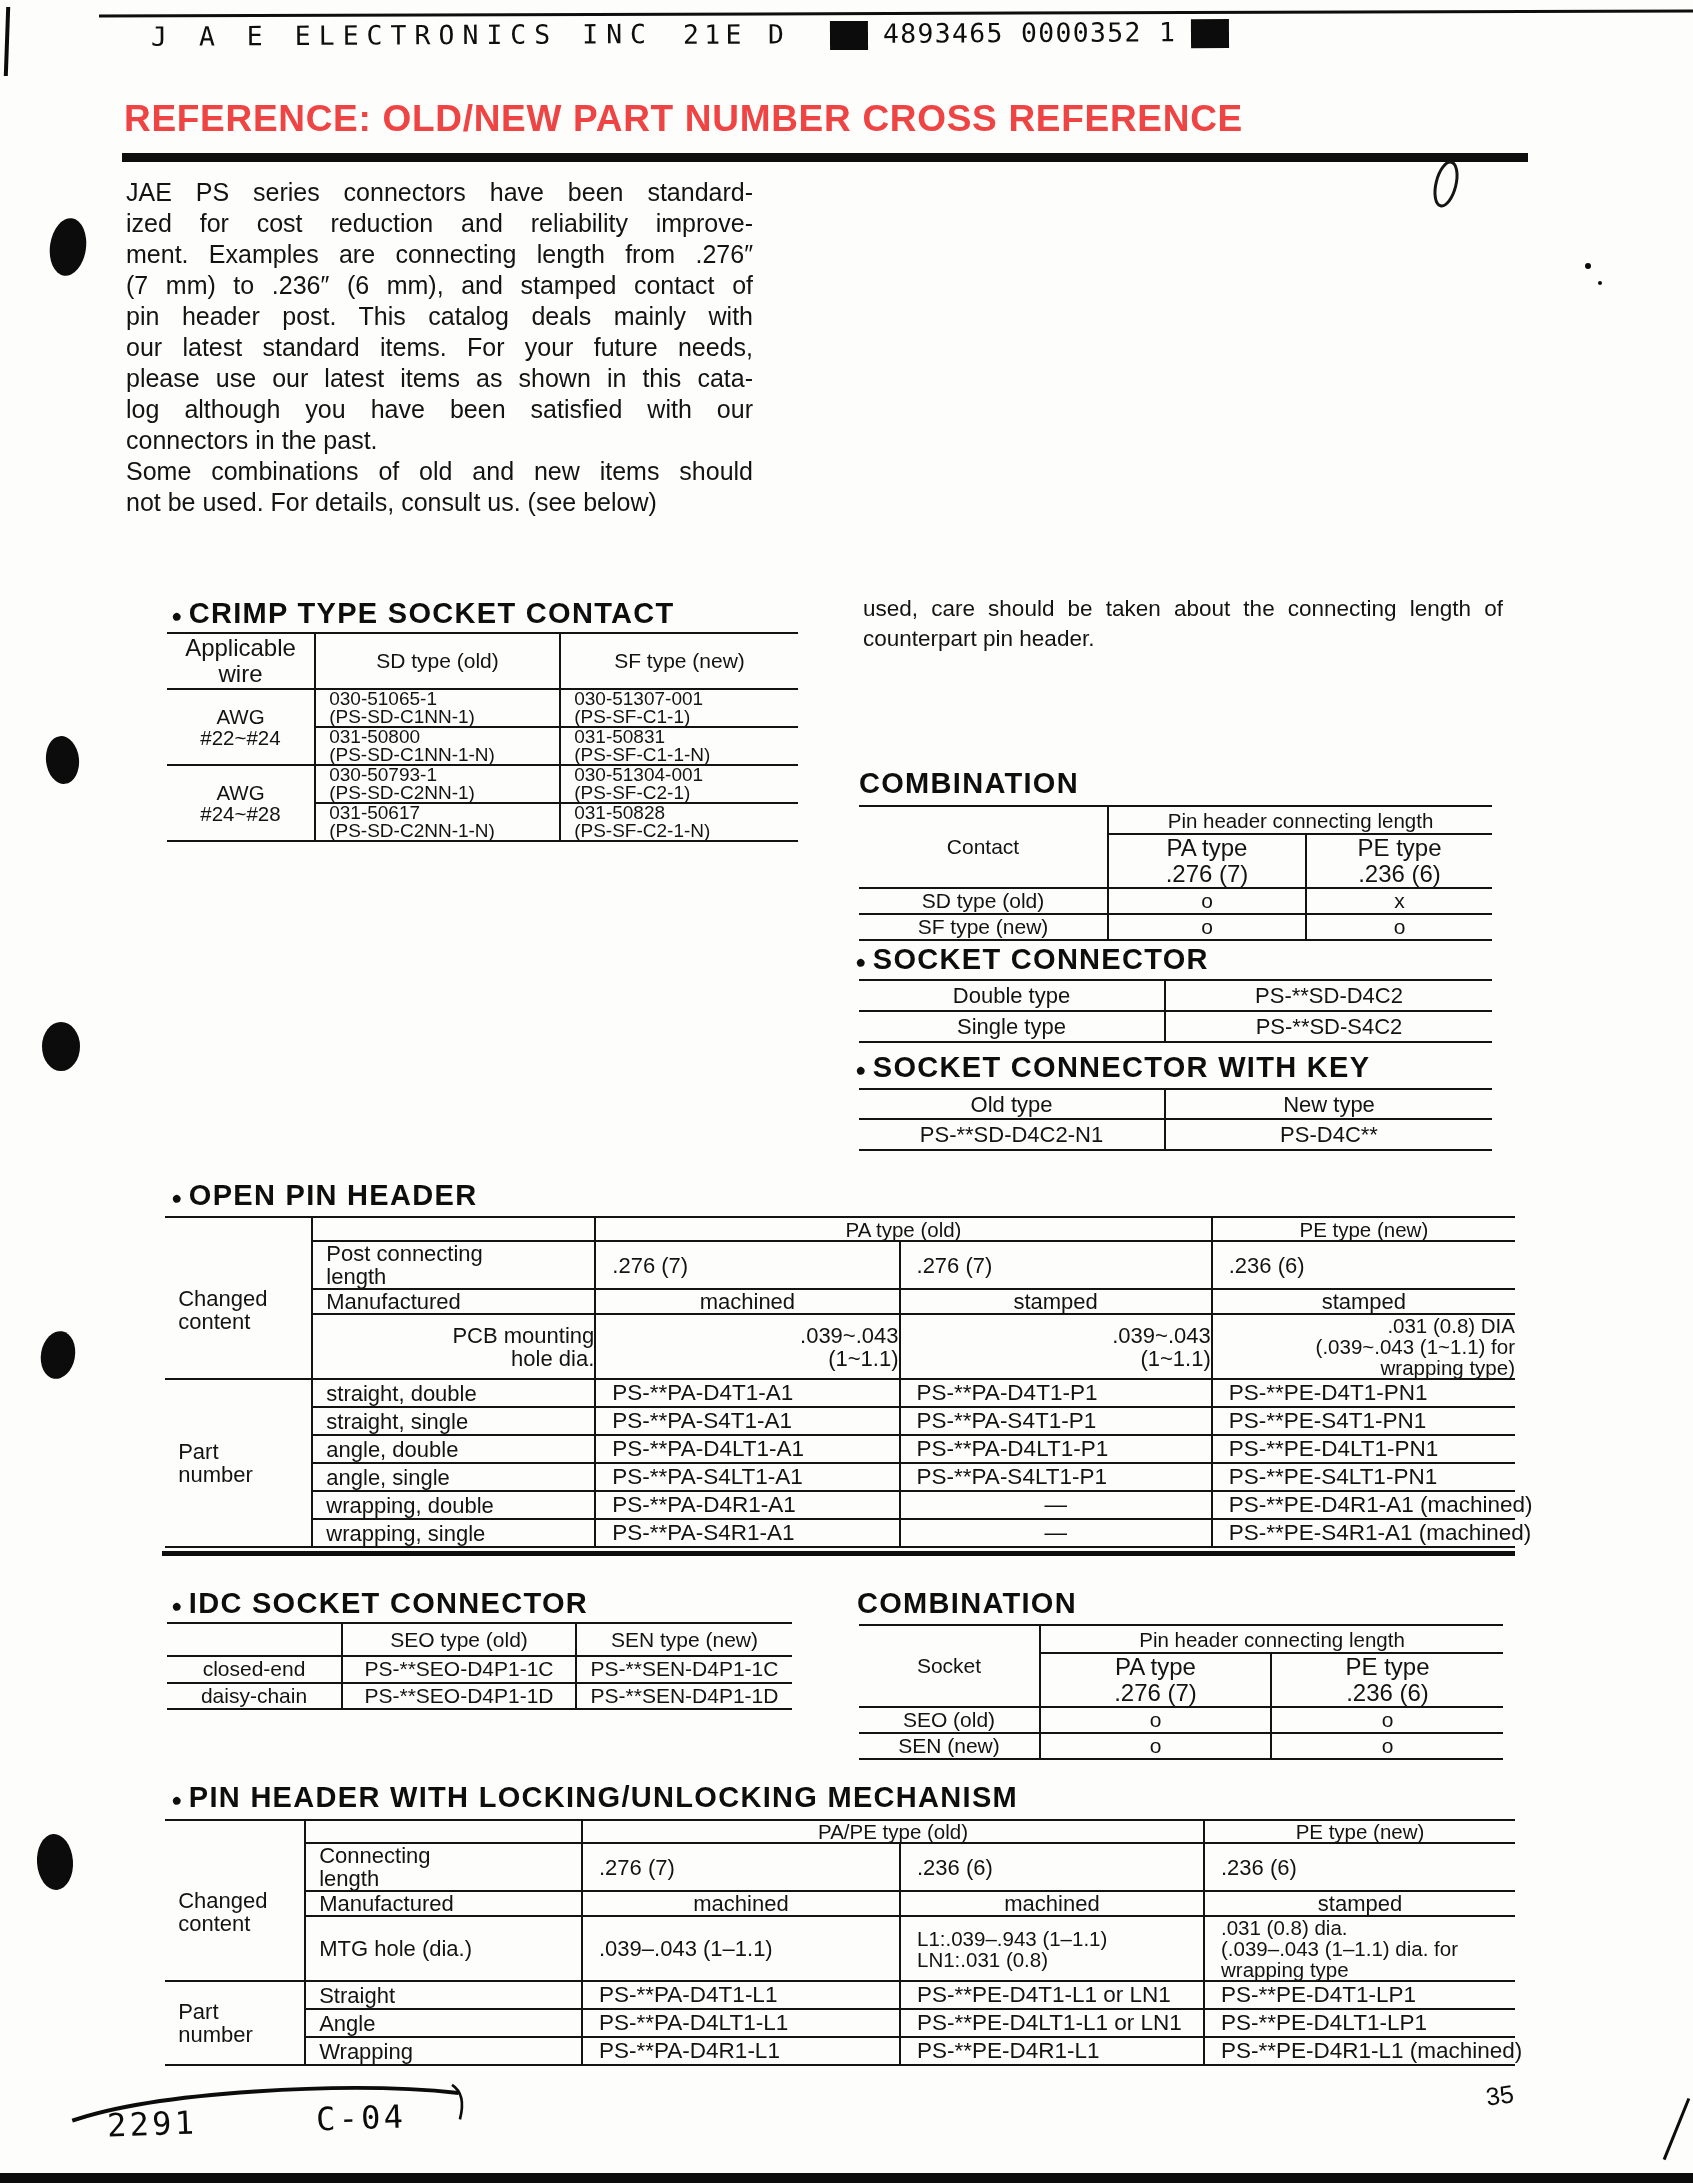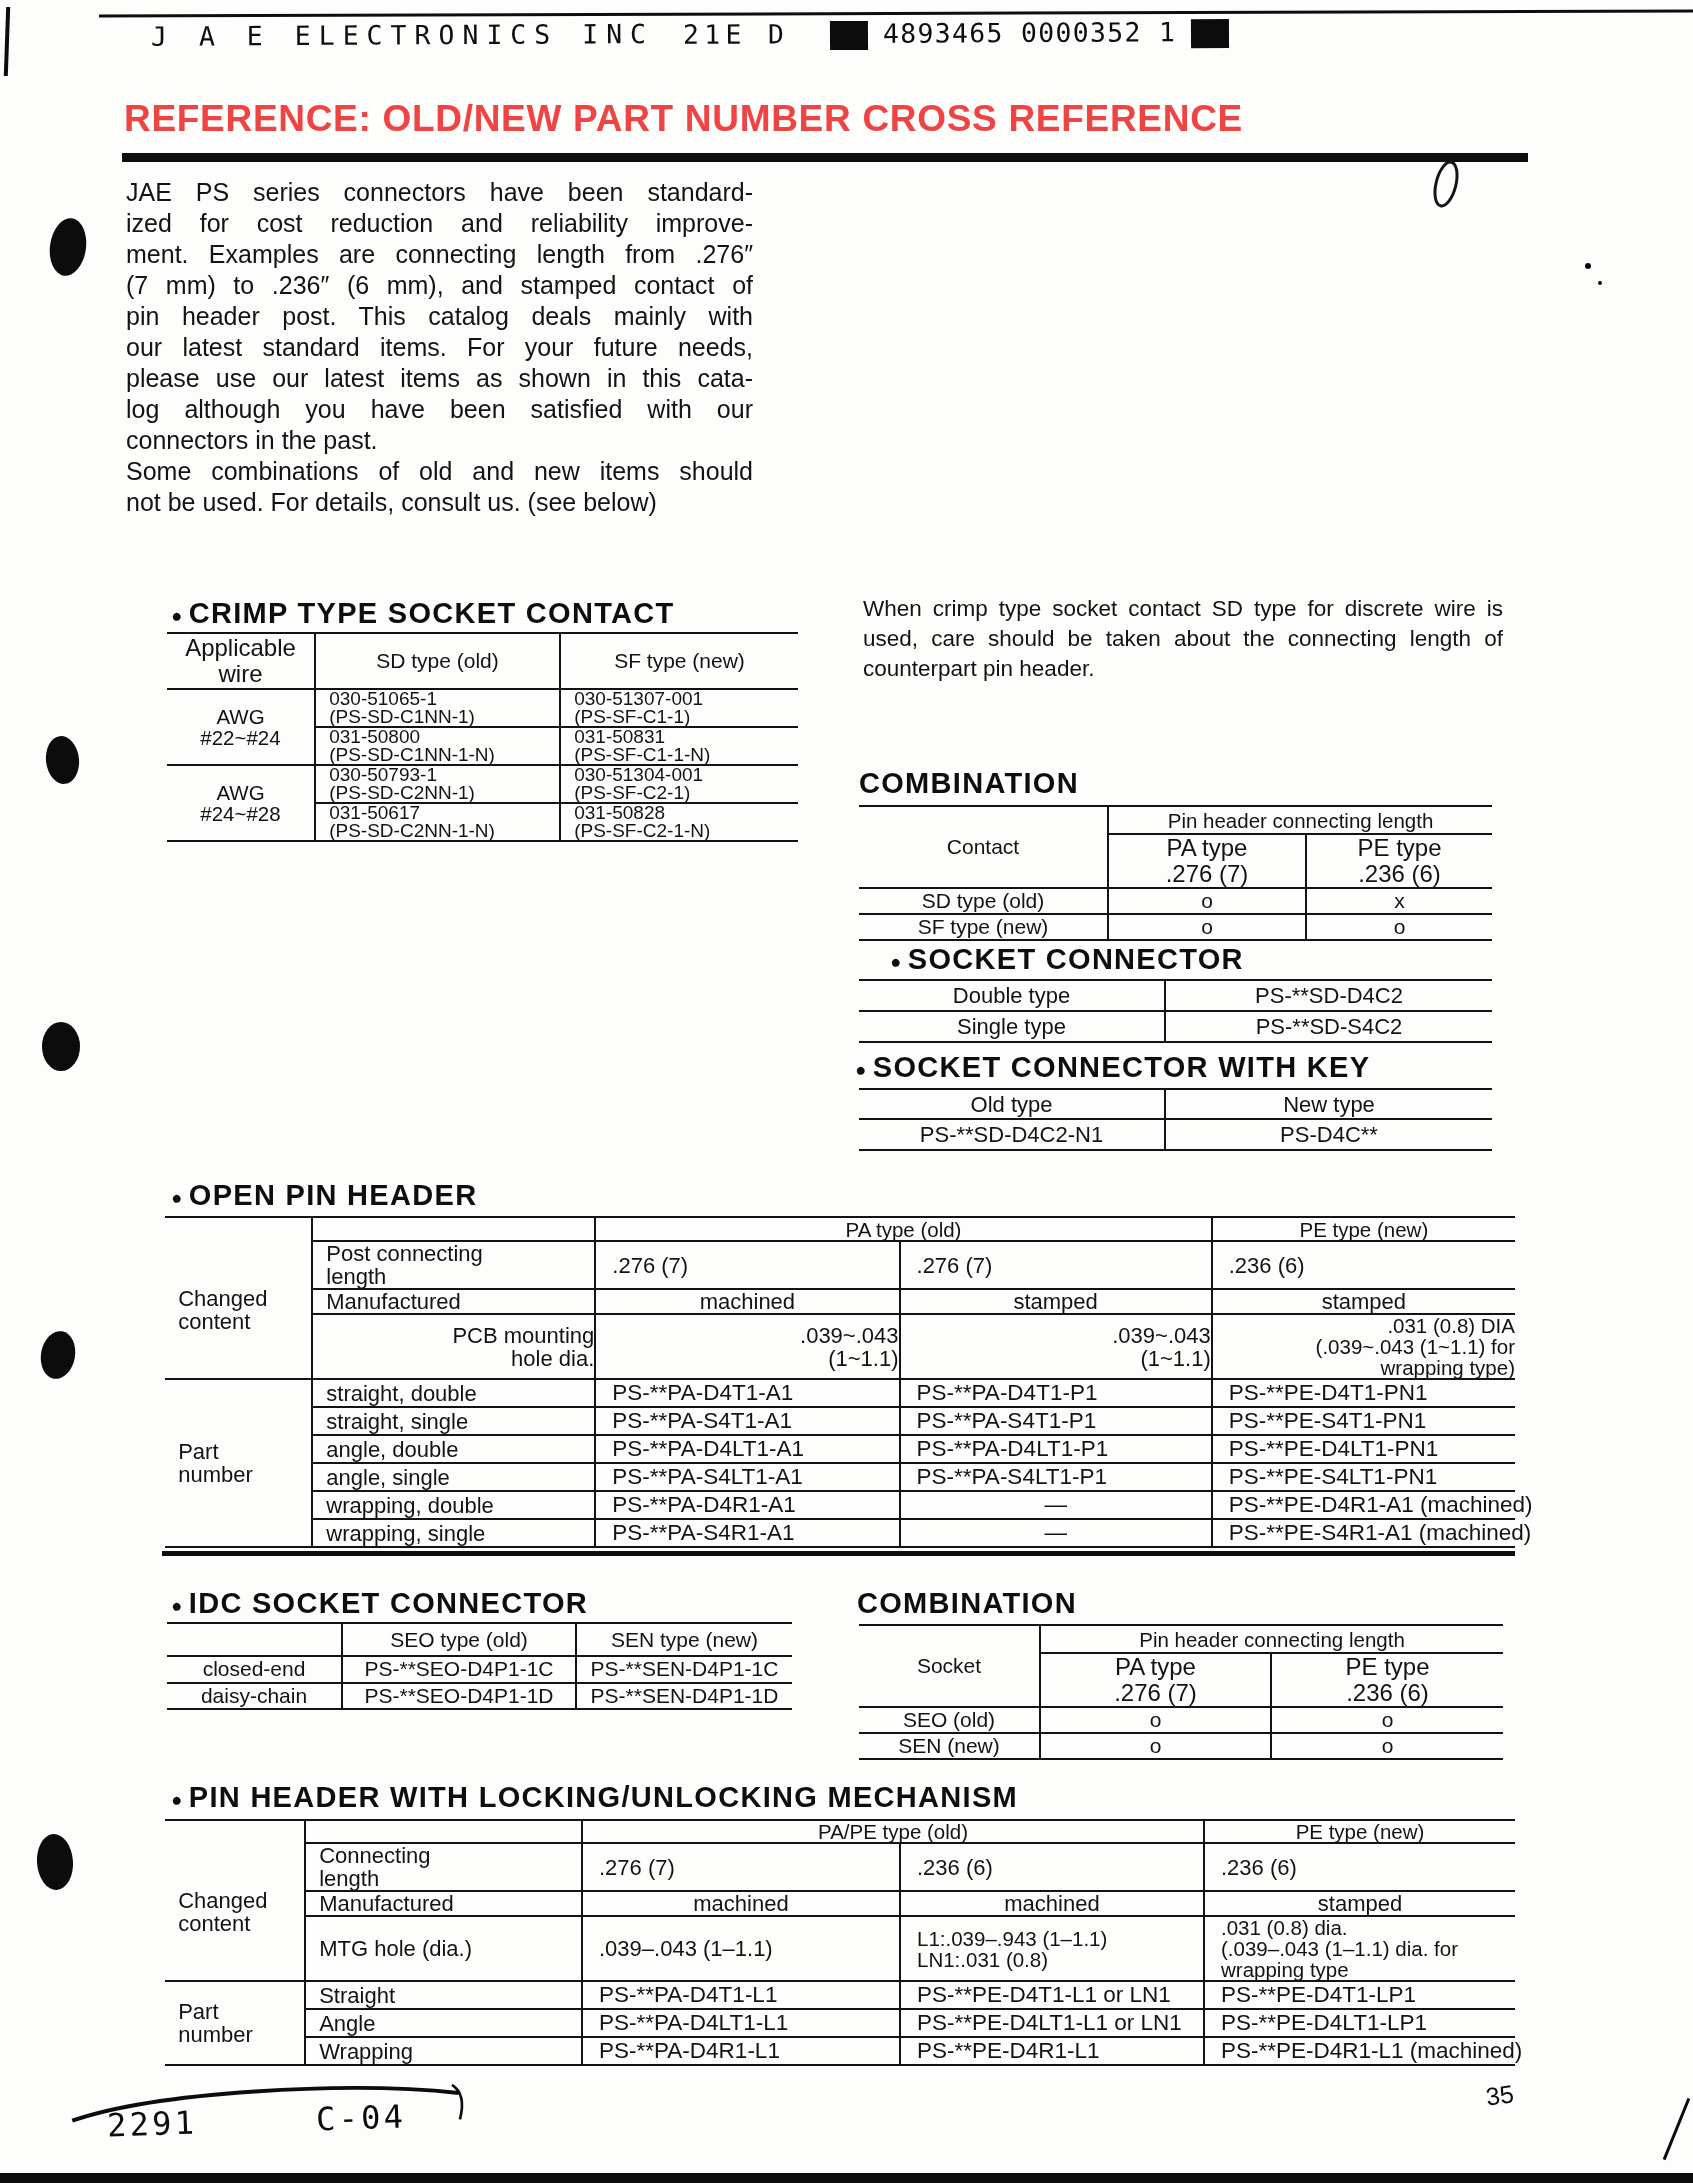--- a/index.html
+++ b/index.html
@@ -168,21 +168,20 @@
       </td>
       <td class="bl bb fs29 padl20">
         <div>031-50828</div>
             <div>(PS-SF-C2-1-N)</div>
       </td>
     </tr>
   </tbody>
     </table>
 
   <div class="abs note" style="left:863px;top:594px;width:640px;">
-    <div class="ln">When crimp type socket contact SD type for discrete wire is</div>
     <div class="ln">used, care should be taken about the connecting length of</div>
     <div class="ln end">counterpart pin header.</div>
   </div>
 
   <div class="abs sec-h" style="left:859px;top:767px;">
     <span>COMBINATION</span>
   </div>
   <table class="t abs" style="left:859px;top:805px;width:633px;">
     <colgroup>
         <col style="width:249px">
@@ -210,21 +209,21 @@
       <td class="bb bl cen fs32">x</td>
     </tr>
     <tr style="height:24.5px;">
       <td class="bb cen fs32">SF type (new)</td>
       <td class="bb bl cen fs32">o</td>
       <td class="bb bl cen fs32">o</td>
     </tr>
   </tbody>
     </table>
 
-  <div class="abs sec-h" style="left:890px;top:943px;">
+  <div class="abs sec-h" style="left:855px;top:943px;">
     <span class="bullet"></span>
     <span>SOCKET CONNECTOR</span>
   </div>
   <table class="t abs" style="left:859px;top:979px;width:633px;">
     <colgroup>
         <col style="width:306px">
         <col style="width:327px">
       </colgroup>
     <tbody>
         <tr style="height:31px;">

